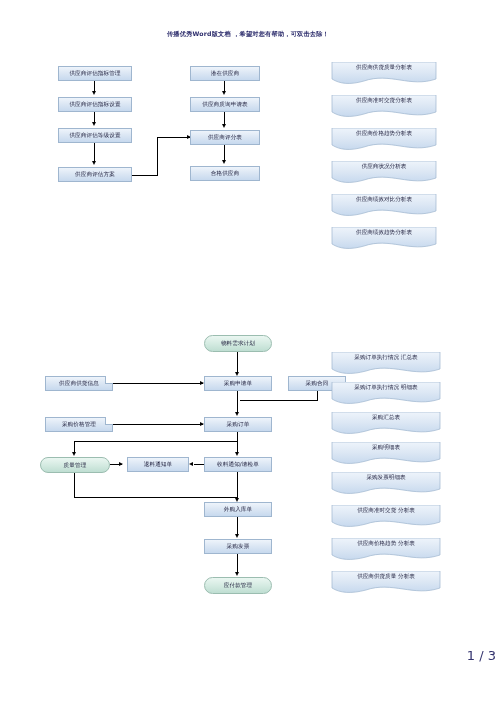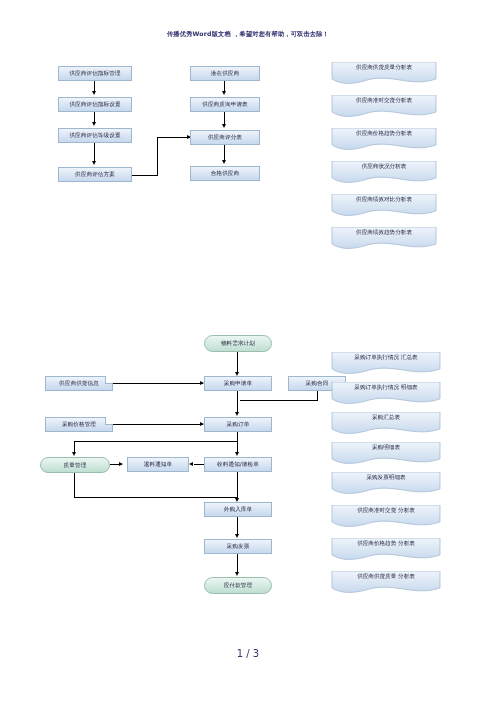--- a/index.html
+++ b/index.html
@@ -36,22 +36,22 @@
     letter-spacing: 0.2px;
     white-space: nowrap;
   }
 
   
   .doc-footer {
     position: absolute;
     left: 0;
     top: 648px;
     width: 496px;
-    text-align: center;
-    font-size: 10px;
+    text-align: right;
+    font-size: 13px;
     color: #33336e;
   }
 
   
   .node {
     position: absolute;
     box-sizing: border-box;
     display: flex;
     align-items: center;
     justify-content: center;

